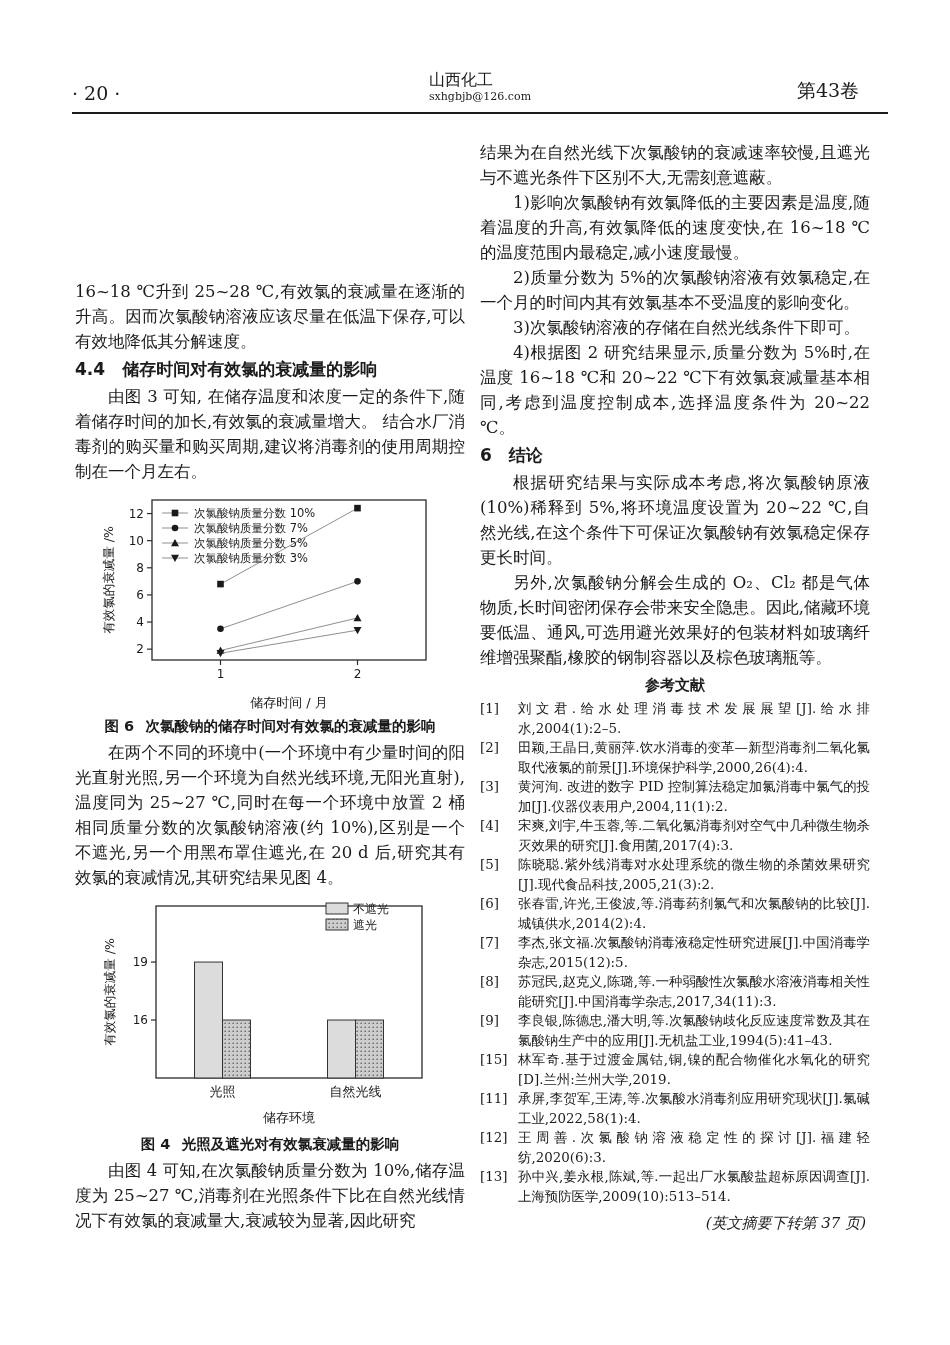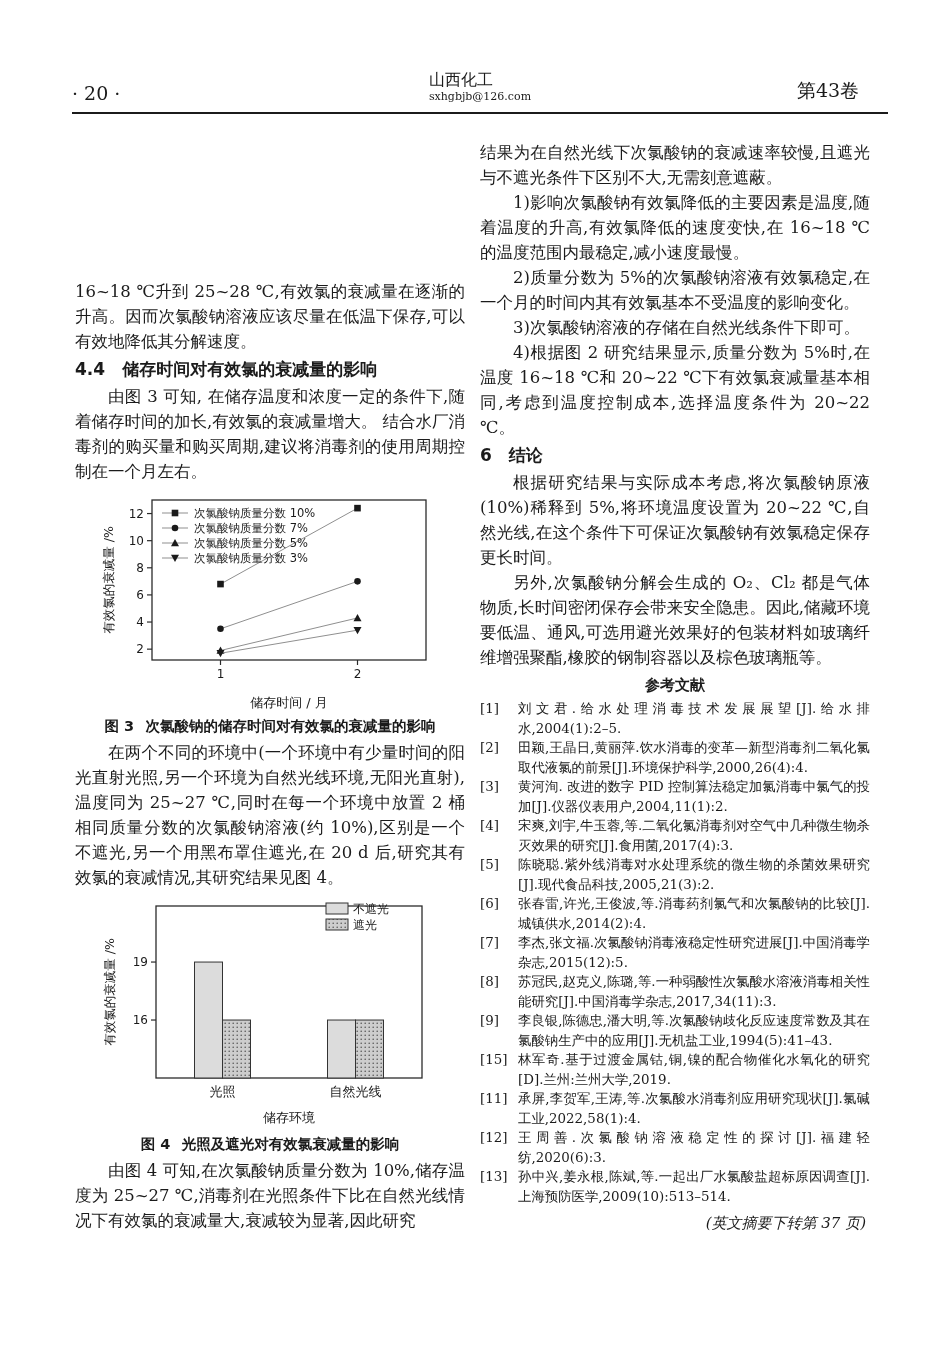--- a/index.html
+++ b/index.html
@@ -101,21 +101,21 @@
               <line x1="62" y1="51" x2="88" y2="51" stroke="#8f8f8f" stroke-width="1"></line>
               <polygon points="75,47 71,54.2 79,54.2" fill="#1a1a1a"></polygon>
               <text x="94" y="55" font-size="11.5" fill="#1a1a1a" text-anchor="start" font-family="&quot;DejaVu Sans&quot;,&quot;Liberation Sans&quot;,sans-serif">次氯酸钠质量分数 5%</text>
               <line x1="62" y1="66" x2="88" y2="66" stroke="#8f8f8f" stroke-width="1"></line>
               <polygon points="75,70 71,62.8 79,62.8" fill="#1a1a1a"></polygon>
               <text x="94" y="70" font-size="11.5" fill="#1a1a1a" text-anchor="start" font-family="&quot;DejaVu Sans&quot;,&quot;Liberation Sans&quot;,sans-serif">次氯酸钠质量分数 3%</text>
               <text x="13" y="88" font-size="12.5" fill="#1a1a1a" text-anchor="middle" font-family="&quot;DejaVu Sans&quot;,&quot;Liberation Sans&quot;,sans-serif" transform="rotate(-90 13 88)">有效氯的衰减量 /%</text>
               <text x="189" y="215" font-size="13" fill="#1a1a1a" text-anchor="middle" font-family="&quot;DejaVu Sans&quot;,&quot;Liberation Sans&quot;,sans-serif">储存时间 / 月</text>
             </svg></div>
         <figcaption>
-          <span class="figlabel">图 3</span><span>次氯酸钠的储存时间对有效氯的衰减量的影响</span>
+          <span class="figlabel">图 6</span><span>次氯酸钠的储存时间对有效氯的衰减量的影响</span>
         </figcaption>
       </figure>
 
 
       <p class="body">在两个不同的环境中(一个环境中有少量时间的阳光直射光照,另一个环境为自然光线环境,无阳光直射),温度同为 25~27 ℃,同时在每一个环境中放置 2 桶相同质量分数的次氯酸钠溶液(约 10%),区别是一个不遮光,另一个用黑布罩住遮光,在 20 d 后,研究其有效氯的衰减情况,其研究结果见图 4。</p>
 
       <figure>
         <div class="chart" id="fig4-chart"><svg viewBox="0 0 340 230" width="340" height="230">
               <defs>
                 <pattern id="dotpat" width="4" height="4" patternUnits="userSpaceOnUse">

